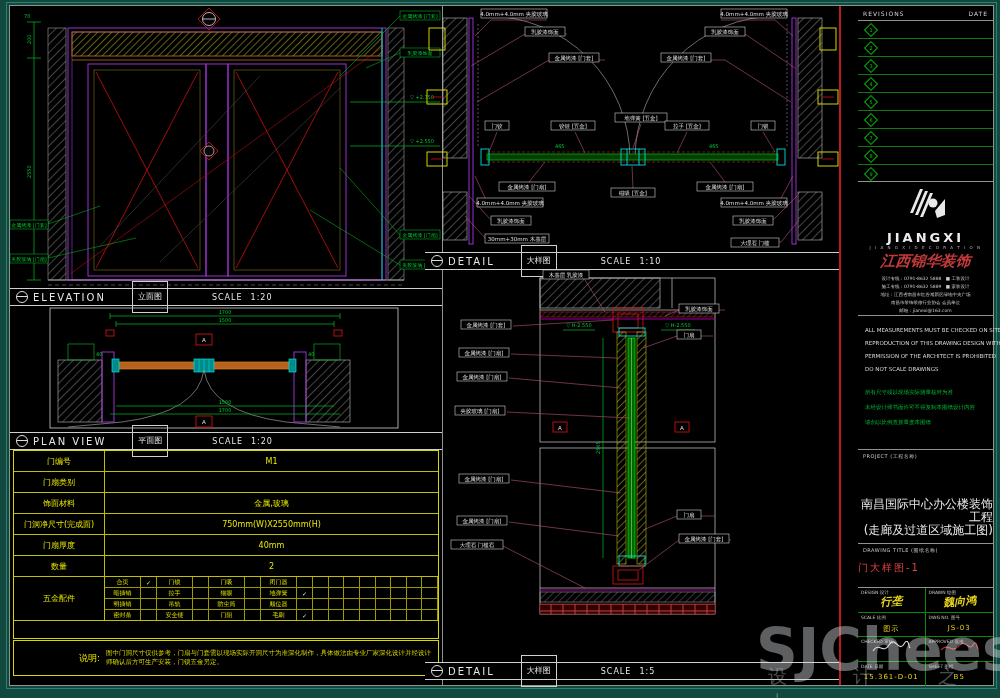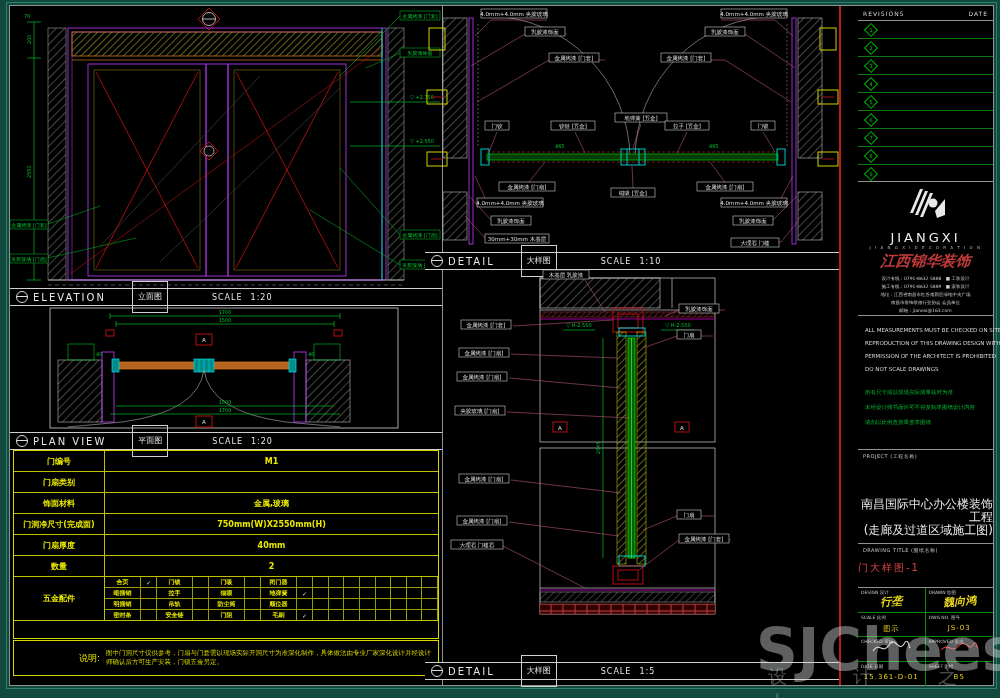--- a/index.html
+++ b/index.html
@@ -17,21 +17,21 @@
   .viewbar{position:absolute;left:0;right:0;height:16px;display:flex;align-items:center;
            border-top:1px solid #cfcfcf;border-bottom:1px solid #cfcfcf;color:#e8e8e8;background:#000;}
   .vb-icon{width:10px;height:10px;border:1px solid #ddd;border-radius:50%;margin:0 5px 0 6px;position:relative;flex:none;}
   .vb-icon::after{content:"";position:absolute;left:0;right:0;top:4px;border-top:1px solid #ddd;}
   .vb-name{font-size:10px;letter-spacing:2px;}
   .vb-cn{font-size:8px;border:1px solid #cfcfcf;padding:10px 5px;margin-left:26px;line-height:10px;}
   .vb-scale{font-size:8px;letter-spacing:1px;margin-left:44px;}
   .vb-scale-val{font-size:8px;margin-left:8px;letter-spacing:1px;}
 
   
-  .sched{position:absolute;left:3px;right:3px;top:444px;height:187px;border:1px solid #d8d800;font-weight:bold;}
+  .sched{position:absolute;left:3px;right:3px;top:444px;height:187px;border:1px solid #d8d800;}
   .srow{display:flex;height:21px;border-bottom:1px solid #c0c000;box-sizing:border-box;}
   .srow .lab{width:90px;flex:none;border-right:1px solid #c0c000;display:flex;align-items:center;justify-content:center;
              font-size:8px;color:#e8e800;}
   .srow .val{flex:1;display:flex;align-items:center;justify-content:center;font-size:8px;color:#e8e800;}
   .hwrow{display:flex;height:44px;border-bottom:1px solid #c0c000;box-sizing:border-box;}
   .hwrow .lab{width:90px;flex:none;border-right:1px solid #c0c000;display:flex;align-items:center;justify-content:center;font-size:8px;color:#e8e800;}
   .hw-grid{flex:1;display:flex;flex-direction:column;}
   .hw-row{flex:1;display:flex;border-bottom:1px solid #9a9a00;box-sizing:border-box;}
   .hw-row:last-child{border-bottom:none;}
   .hw-cell{border-right:1px solid #9a9a00;box-sizing:border-box;display:flex;align-items:center;justify-content:center;
@@ -49,21 +49,21 @@
 
   
   .blk{position:absolute;left:0;right:0;border-bottom:1px solid #8f948f;box-sizing:border-box;background:#000;}
   .rev-head{height:14px;display:flex;justify-content:space-between;align-items:center;padding:0 5px;
             font-size:6px;color:#d8d8d8;border-bottom:1px solid #8f948f;letter-spacing:1px;}
   .rev-row{height:18px;border-bottom:1px solid #0c7a0c;box-sizing:border-box;display:flex;align-items:center;}
   .rev-row:last-child{border-bottom:none;}
   .dia{display:inline-block;width:8px;height:8px;border:1px solid #00bb00;transform:rotate(45deg);margin-left:8px;flex:none;}
   .dia span{display:block;transform:rotate(-45deg);font-size:5px;color:#00cc00;line-height:8px;text-align:center;}
   .logo-blk{text-align:center;padding-top:5px;}
-  .brand{font-size:13px;font-weight:normal;color:#ececec;letter-spacing:3px;margin-top:1px;}
+  .brand{font-size:13px;font-weight:bold;color:#ececec;letter-spacing:3px;margin-top:1px;}
   .tagline{font-size:4px;color:#b8b8b8;letter-spacing:1.5px;}
   .callig{font-family:"DejaVu Serif","Liberation Serif",serif;font-style:italic;font-weight:bold;
           font-size:15px;color:#c23a3a;margin-top:2px;transform:skewX(-6deg);}
   .addr{margin-top:4px;font-size:4.5px;color:#cfcfcf;line-height:8px;}
   .notes-blk{padding:8px 7px 0 7px;}
   .nen div{font-size:5.5px;color:#dcdcdc;line-height:13px;white-space:nowrap;}
   .ncn{margin-top:9px;}
   .ncn div{font-size:5.5px;color:#00bb33;line-height:15px;white-space:nowrap;}
   .blk-label{position:absolute;top:3px;left:5px;font-size:5px;color:#c8c8c8;letter-spacing:.5px;}
   .proj-lines{margin-top:48px;text-align:right;font-size:12px;color:#e8e8e8;line-height:13px;}

